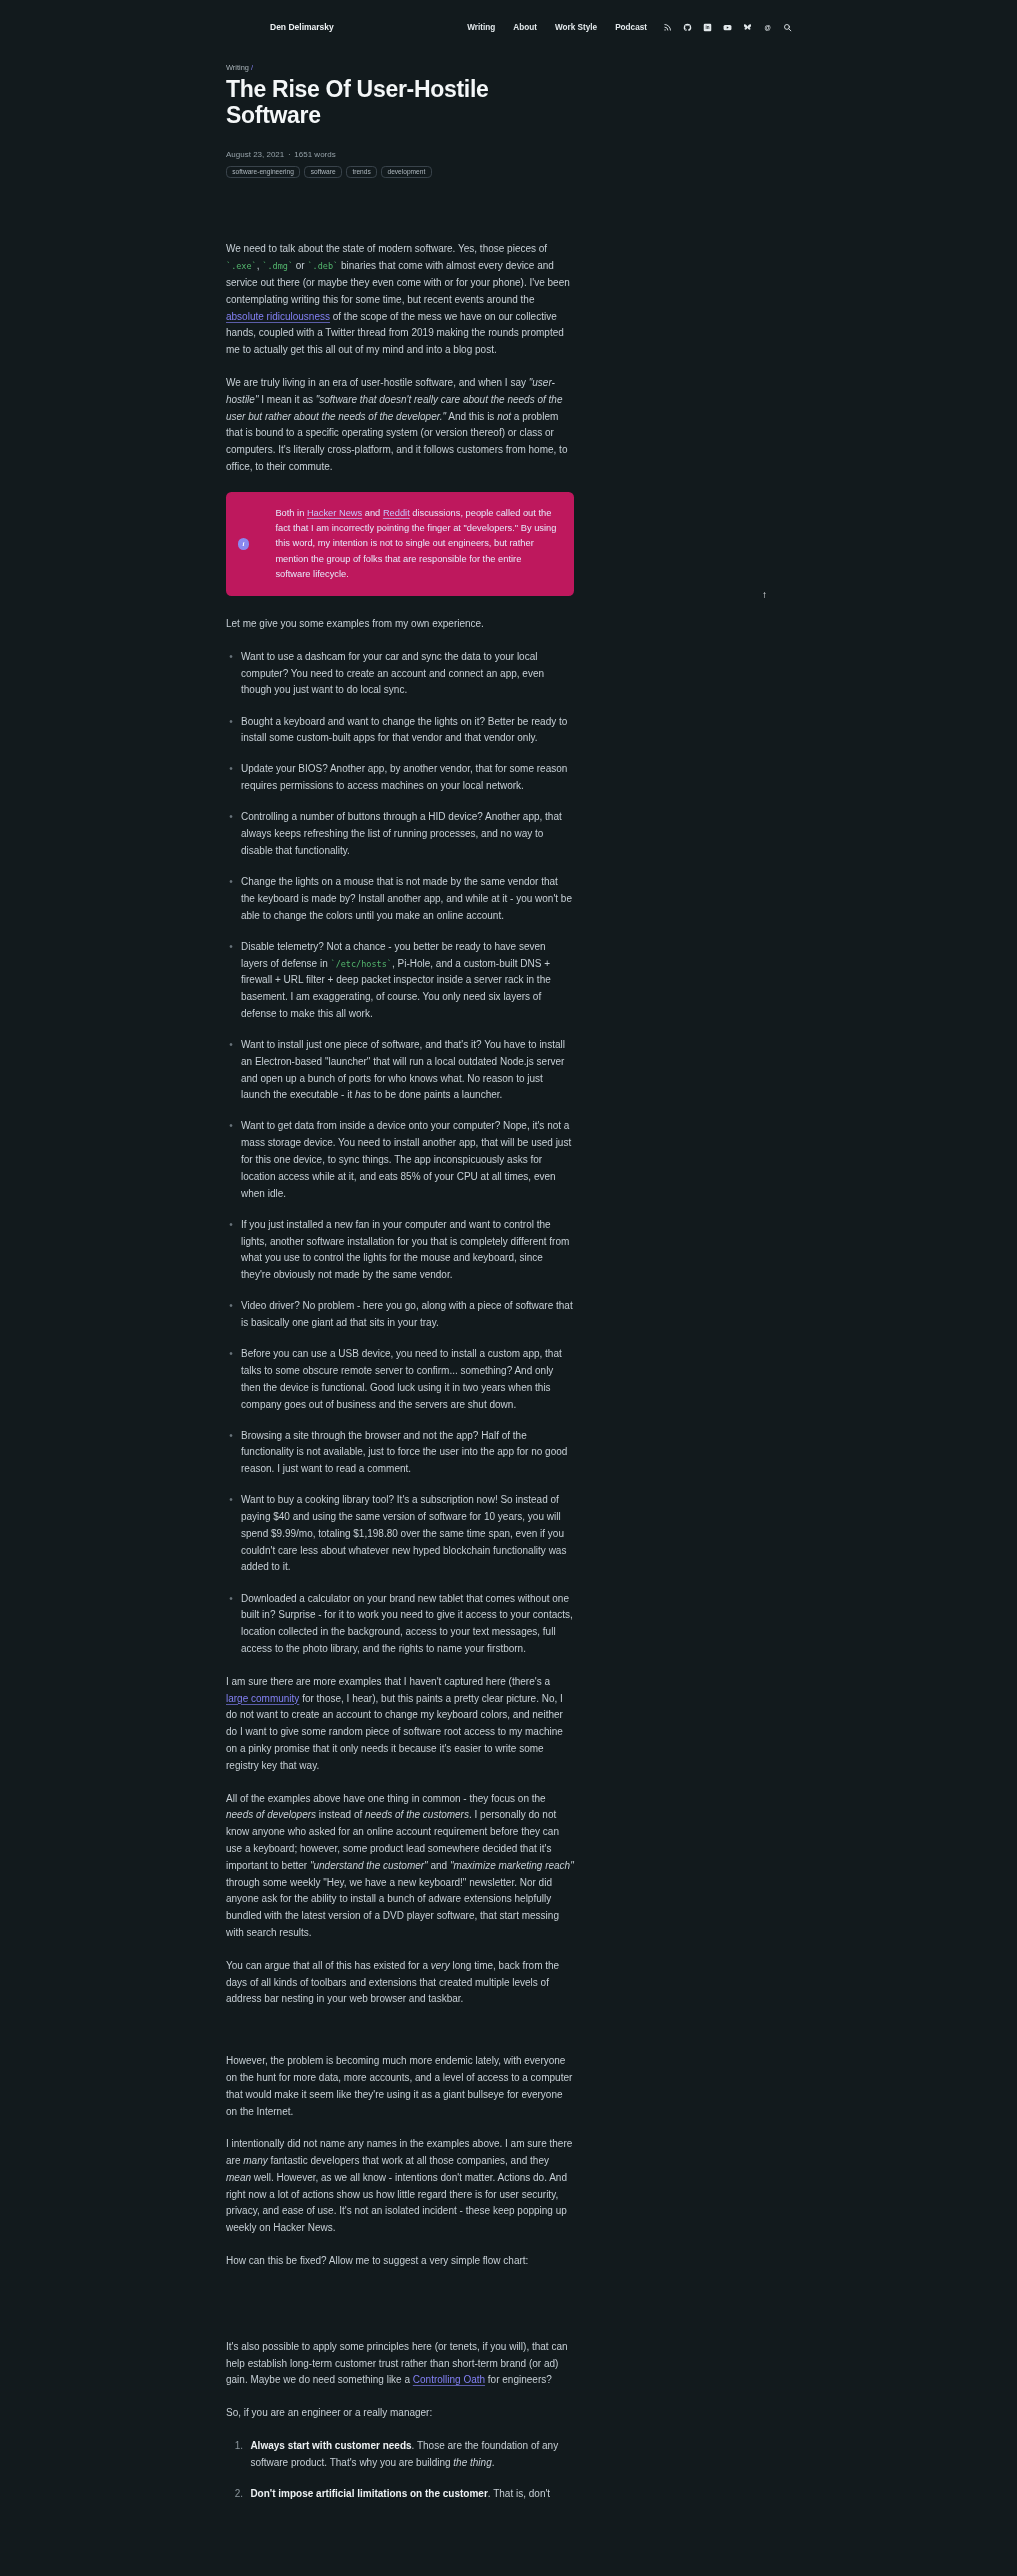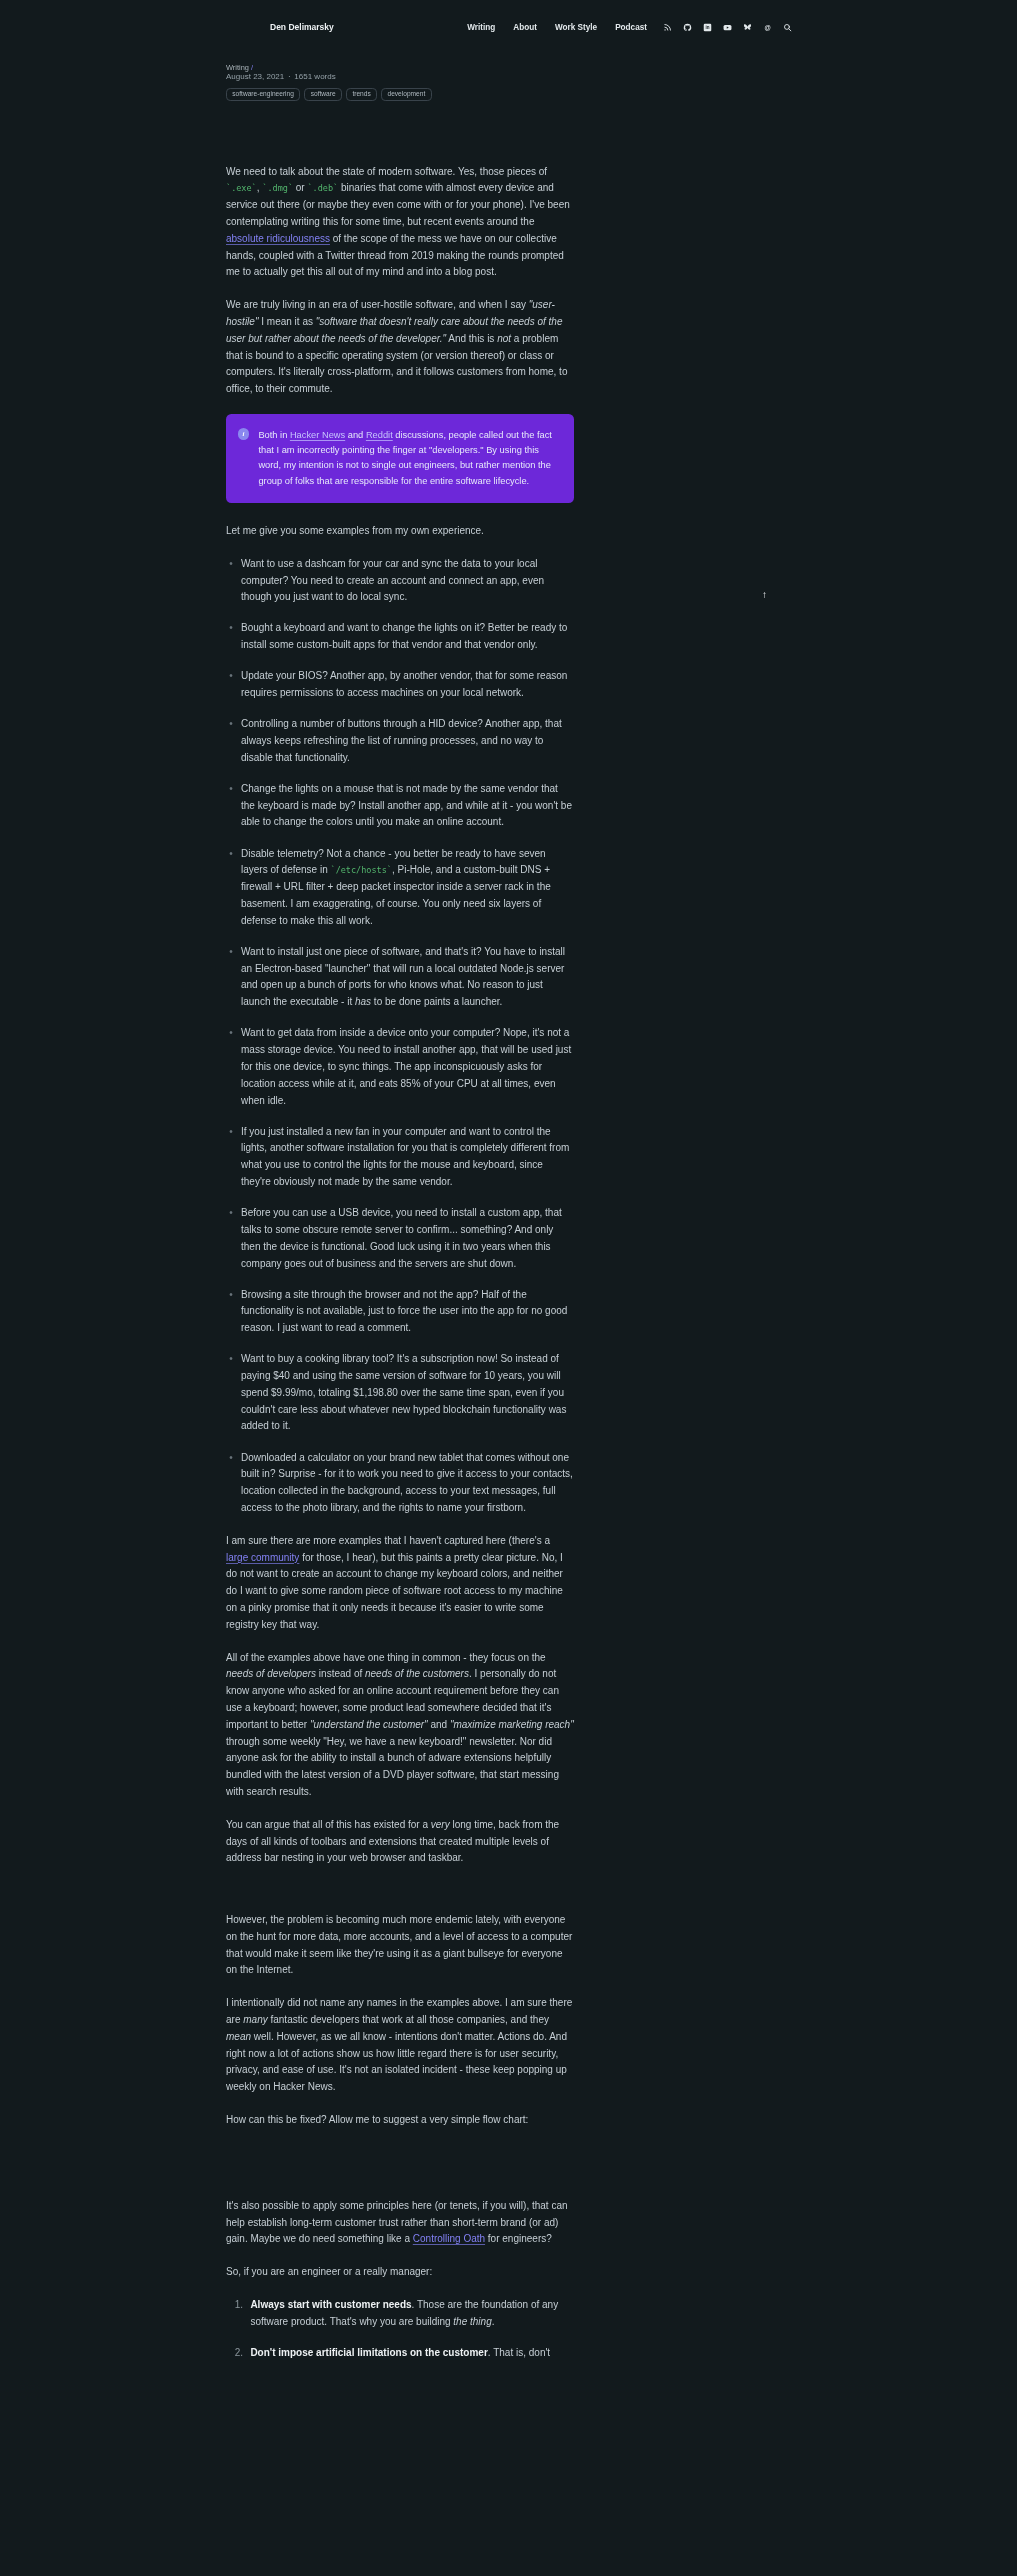--- a/index.html
+++ b/index.html
@@ -30,21 +30,21 @@
   .tag-pill{border:0.5px solid #39434b;border-radius:4.2px;color:#aeb8bf;font-size:6.6px;padding:2.1px 5.3px;line-height:1;cursor:pointer;}
   
   .article-body{margin-top:63px;font-size:10px;line-height:1.68;color:#c6cfd5;}
   .article-body p{margin:0 0 16px;}
   .seg-t{}
   .seg-i{font-style:italic;}
   .seg-b{font-weight:700;color:#eef2f4;}
   .seg-link{color:#8381f4;text-decoration:underline;text-decoration-color:rgba(131,129,244,.65);text-underline-offset:1.6px;cursor:pointer;}
   .seg-code{font-family:"DejaVu Sans Mono",monospace;color:#53b56d;font-size:8.5px;text-align:right;}
   .seg-code::before,.seg-code::after{content:"\0060";}
-  .callout{background:#6d28d9;border-radius:5.3px;padding:13.8px 16px 13.8px 11.7px;display:flex;align-items:flex-start;gap:9px;margin:4.2px 0 20px;color:#e7e9fb;}
+  .callout{background:#be185d;border-radius:5.3px;padding:13.8px 16px 13.8px 11.7px;display:flex;align-items:center;gap:26px;margin:4.2px 0 20px;color:#e7e9fb;}
   .callout .body{font-size:9.3px;line-height:1.65;}
   .callout .seg-link{color:#c6c4fd;text-decoration-color:rgba(198,196,253,.7);}
   .info-icon{flex:0 0 auto;width:11.7px;height:11.7px;border-radius:50%;background:#8a88ef;color:#fff;display:flex;align-items:center;justify-content:center;
     font-size:6.9px;font-weight:700;font-family:"Liberation Serif",serif;font-style:italic;}
   ul.bullets{list-style:none;margin:0 0 16px;padding:0;}
   ul.bullets li{position:relative;padding-left:15px;margin-bottom:14.3px;}
   ul.bullets li::before{content:"\2022";position:absolute;left:3.2px;top:0;color:#68737a;}
   ol.numbered{list-style:none;margin:5.3px 0 16px;padding:0;counter-reset:num;}
   ol.numbered li{position:relative;padding-left:24.4px;margin-bottom:14.3px;counter-increment:num;}
   ol.numbered li::before{content:counter(num) ".";position:absolute;left:0;width:17px;text-align:right;color:#8b969d;}
@@ -108,20 +108,21 @@
             </svg>
           </span>
         </div>
     </div>
   </header>
 
   <main class="article-col">
     <div class="breadcrumb">
       <a style="color:#a9b3b9;text-decoration:none;">Writing</a><span class="sep">/</span>
     </div>
+    <h1 class="post-title">The Rise Of User-Hostile Software</h1>
     <div class="post-meta">
       <span>August 23, 2021</span><span class="dot">·</span><span>1651 words</span>
     </div>
     <div class="tag-row" id="tag-row">
         <span class="tag-pill">software-engineering</span>
         <span class="tag-pill">software</span>
         <span class="tag-pill">trends</span>
         <span class="tag-pill">development</span>
       </div>
 
@@ -136,20 +137,21 @@
         <ul class="bullets">
           <li><span class="seg-t">Want to use a dashcam for your car and sync the data to your local computer? You need to create an account and connect an app, even though you just want to do local sync.</span></li>
           <li><span class="seg-t">Bought a keyboard and want to change the lights on it? Better be ready to install some custom-built apps for that vendor and that vendor only.</span></li>
           <li><span class="seg-t">Update your BIOS? Another app, by another vendor, that for some reason requires permissions to access machines on your local network.</span></li>
           <li><span class="seg-t">Controlling a number of buttons through a HID device? Another app, that always keeps refreshing the list of running processes, and no way to disable that functionality.</span></li>
           <li><span class="seg-t">Change the lights on a mouse that is not made by the same vendor that the keyboard is made by? Install another app, and while at it - you won't be able to change the colors until you make an online account.</span></li>
           <li><span class="seg-t">Disable telemetry? Not a chance - you better be ready to have seven layers of defense in </span><span class="seg-code">/etc/hosts</span><span class="seg-t">, Pi-Hole, and a custom-built DNS + firewall + URL filter + deep packet inspector inside a server rack in the basement. I am exaggerating, of course. You only need six layers of defense to make this all work.</span></li>
           <li><span class="seg-t">Want to install just one piece of software, and that's it? You have to install an Electron-based "launcher" that will run a local outdated Node.js server and open up a bunch of ports for who knows what. No reason to just launch the executable - it </span><span class="seg-i">has</span><span class="seg-t"> to be done paints a launcher.</span></li>
           <li><span class="seg-t">Want to get data from inside a device onto your computer? Nope, it's not a mass storage device. You need to install another app, that will be used just for this one device, to sync things. The app inconspicuously asks for location access while at it, and eats 85% of your CPU at all times, even when idle.</span></li>
           <li><span class="seg-t">If you just installed a new fan in your computer and want to control the lights, another software installation for you that is completely different from what you use to control the lights for the mouse and keyboard, since they're obviously not made by the same vendor.</span></li>
+          <li><span class="seg-t">Video driver? No problem - here you go, along with a piece of software that is basically one giant ad that sits in your tray.</span></li>
           <li><span class="seg-t">Before you can use a USB device, you need to install a custom app, that talks to some obscure remote server to confirm... something? And only then the device is functional. Good luck using it in two years when this company goes out of business and the servers are shut down.</span></li>
           <li><span class="seg-t">Browsing a site through the browser and not the app? Half of the functionality is not available, just to force the user into the app for no good reason. I just want to read a comment.</span></li>
           <li><span class="seg-t">Want to buy a cooking library tool? It's a subscription now! So instead of paying $40 and using the same version of software for 10 years, you will spend $9.99/mo, totaling $1,198.80 over the same time span, even if you couldn't care less about whatever new hyped blockchain functionality was added to it.</span></li>
           <li><span class="seg-t">Downloaded a calculator on your brand new tablet that comes without one built in? Surprise - for it to work you need to give it access to your contacts, location collected in the background, access to your text messages, full access to the photo library, and the rights to name your firstborn.</span></li>
         </ul>
         <p><span class="seg-t">I am sure there are more examples that I haven't captured here (there's a </span><a class="seg-link">large community</a><span class="seg-t"> for those, I hear), but this paints a pretty clear picture. No, I do not want to create an account to change my keyboard colors, and neither do I want to give some random piece of software root access to my machine on a pinky promise that it only needs it because it's easier to write some registry key that way.</span></p>
         <p><span class="seg-t">All of the examples above have one thing in common - they focus on the </span><span class="seg-i">needs of developers</span><span class="seg-t"> instead of </span><span class="seg-i">needs of the customers</span><span class="seg-t">. I personally do not know anyone who asked for an online account requirement before they can use a keyboard; however, some product lead somewhere decided that it's important to better </span><span class="seg-i">"understand the customer"</span><span class="seg-t"> and </span><span class="seg-i">"maximize marketing reach"</span><span class="seg-t"> through some weekly "Hey, we have a new keyboard!" newsletter. Nor did anyone ask for the ability to install a bunch of adware extensions helpfully bundled with the latest version of a DVD player software, that start messing with search results.</span></p>
         <p><span class="seg-t">You can argue that all of this has existed for a </span><span class="seg-i">very</span><span class="seg-t"> long time, back from the days of all kinds of toolbars and extensions that created multiple levels of address bar nesting in your web browser and taskbar.</span></p>
         <div class="section-gap"></div>
         <p><span class="seg-t">However, the problem is becoming much more endemic lately, with everyone on the hunt for more data, more accounts, and a level of access to a computer that would make it seem like they're using it as a giant bullseye for everyone on the Internet.</span></p>

